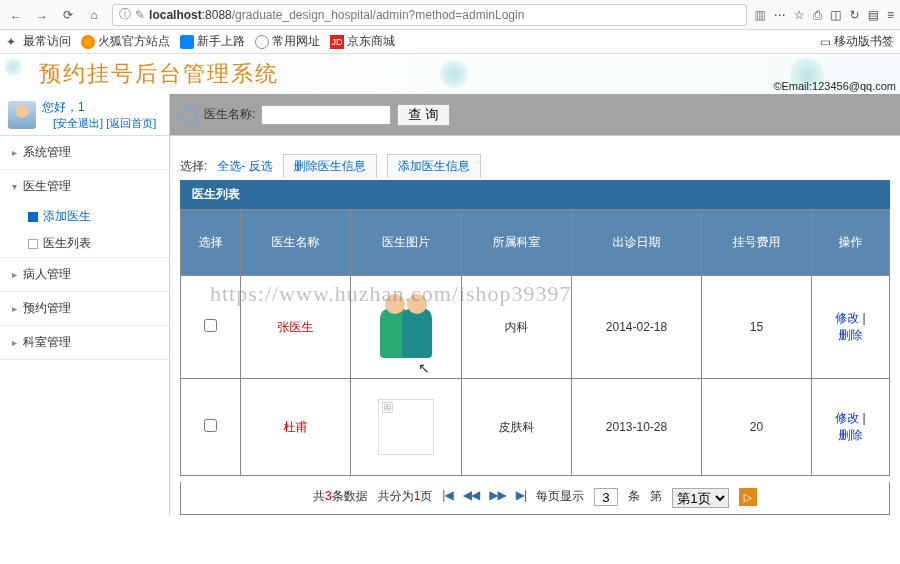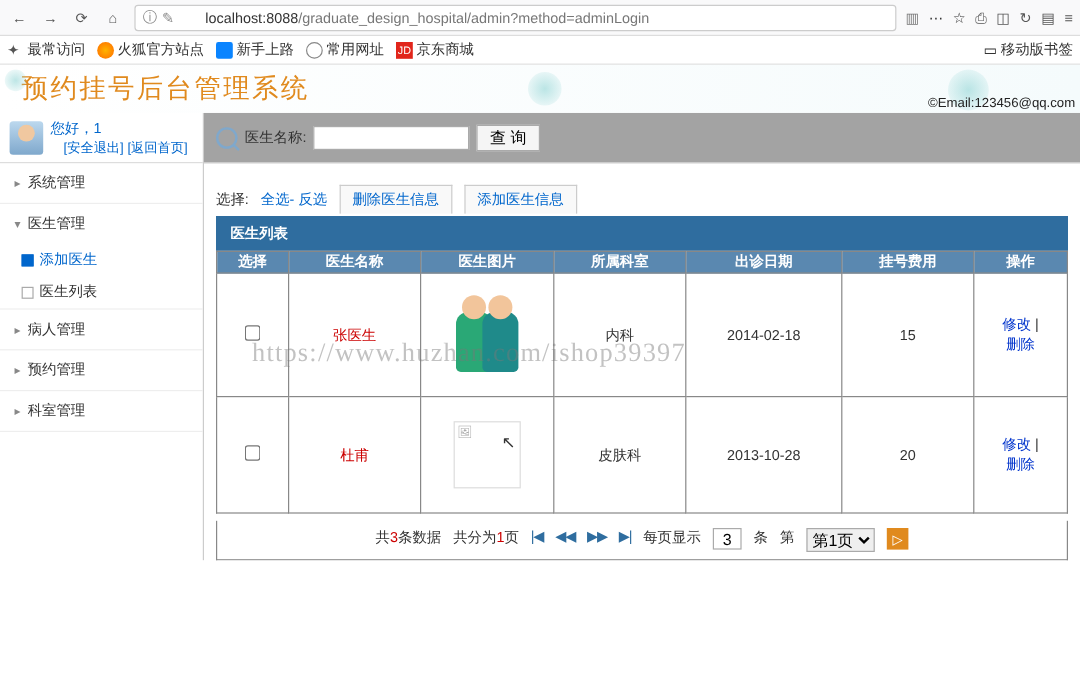--- a/index.html
+++ b/index.html
@@ -4,59 +4,59 @@
 <style>
 * { box-sizing: border-box; margin: 0; padding: 0; }
 body { font-family: "Microsoft YaHei", Arial, sans-serif; font-size: 12px; background: #fff; width: 900px; color: #333; }
 
 
 .browser-bar { display: flex; align-items: center; height: 30px; padding: 0 6px; gap: 8px; border-bottom: 1px solid #ddd; background: #f9f9fa; }
 .nav-btns { display: flex; gap: 6px; }
 .nav-btn { width: 20px; height: 20px; display: flex; align-items: center; justify-content: center; color: #555; cursor: pointer; }
 .url-bar { flex: 1; display: flex; align-items: center; height: 22px; border: 1px solid #ccc; border-radius: 3px; background: #fff; padding: 0 6px; font-size: 12px; }
 .url-bar .icon { margin-right: 4px; color: #888; }
-.url-bar .host { font-weight: normal; margin-left: 22px; }
+.url-bar .host { font-weight: bold; }
 .url-bar .path { color: #777; }
 .right-icons { display: flex; gap: 8px; color: #555; }
 .right-icons span { cursor: pointer; }
 
 .bookmarks-bar { display: flex; align-items: center; height: 24px; padding: 0 6px; gap: 10px; border-bottom: 1px solid #ddd; font-size: 12px; }
 .bookmarks-bar .bm { display: flex; align-items: center; gap: 3px; cursor: pointer; }
 .bm .bicon { width: 14px; height: 14px; display: inline-block; }
 .bicon.star { color: #555; }
 .bicon.ff { background: radial-gradient(circle,#ffb400,#ff6a00); border-radius: 50%; }
 .bicon.ff2 { background: #0a84ff; border-radius: 2px; }
 .bicon.globe { border: 1px solid #888; border-radius: 50%; }
 .bicon.jd { background: #e1251b; color: #fff; font-size: 9px; display: flex; align-items: center; justify-content: center; }
 .bm-right { margin-left: auto; display: flex; align-items: center; gap: 3px; }
 
 
 .header { height: 40px; display: flex; align-items: center; padding: 0 18px; position: relative; background: linear-gradient(to right, #fff, #f5fbfc); }
-.header-title { font-size: 22px; color: #e08a1e; letter-spacing: 2px; }
+.header-title { font-size: 22px; color: #e08a1e; letter-spacing: 2px; margin-left: 21px; }
 .header-circle { width: 28px; height: 28px; border-radius: 50%; background: radial-gradient(circle, rgba(124,205,205,0.5), rgba(124,205,205,0)); position: absolute; }
 .email-label { position: absolute; right: 4px; bottom: 2px; font-size: 11px; color: #222; }
 
 
 .main { display: flex; }
 .sidebar { width: 170px; border-right: 1px solid #ccc; }
 .content { flex: 1; }
 
 .user-box { display: flex; align-items: center; gap: 6px; padding: 6px 8px; border-bottom: 1px solid #ddd; height: 42px; }
 .avatar { width: 28px; height: 28px; background: linear-gradient(#bcd8ee,#7fa8cc); border-radius: 3px; position: relative; }
 .avatar::after { content: ""; position: absolute; width: 14px; height: 14px; background: #f0c8a0; border-radius: 50%; top: 3px; left: 7px; }
 .user-txt .hello { color: #0066cc; }
 .user-txt .links { color: #0066cc; font-size: 11px; margin-left: 11px; }
 .user-txt .links span { cursor: pointer; }
 
 .menu { list-style: none; }
 .menu > li { border-bottom: 1px solid #eee; }
 .menu .cat { padding: 8px 12px; cursor: pointer; display: flex; align-items: center; gap: 6px; }
 .menu .cat::before { content: "▸"; color: #888; font-size: 10px; }
 .menu .cat.open::before { content: "▾"; }
-.submenu { list-style: none; padding-left: 18px; }
+.submenu { list-style: none; padding-left: 28px; }
 .submenu li { padding: 5px 0; cursor: pointer; display: flex; align-items: center; gap: 5px; }
 .submenu li::before { content: ""; width: 8px; height: 8px; border: 1px solid #aaa; display: inline-block; }
 .submenu li.active { color: #0066cc; }
 .submenu li.active::before { background: #0066cc; border-color: #0066cc; }
 
 
 .search-row { background: #a3a3a3; border-bottom: 1px solid #ccc; padding: 6px 10px; display: flex; align-items: center; gap: 6px; height: 42px; }
 .search-icon { width: 18px; height: 18px; border: 2px solid #7fa8cc; border-radius: 50%; position: relative; }
 .search-icon::after { content: ""; width: 6px; height: 2px; background: #7fa8cc; position: absolute; bottom: -2px; right: -4px; transform: rotate(45deg); }
 .search-label { color: #333; }
@@ -67,21 +67,21 @@
 .action-row { padding: 18px 10px 0; display: flex; align-items: center; gap: 10px; font-size: 12px; }
 .action-row .lbl { color: #333; }
 .action-row .blue { color: #0066cc; cursor: pointer; }
 .action-tab { display: inline-block; padding: 3px 10px; border: 1px solid #ccc; border-bottom: none; color: #0066cc; cursor: pointer; background: #f9f9f9; }
 
 
 .table-title { background: #2f6d9f; color: #fff; padding: 6px 12px; font-weight: bold; margin: 2px 10px 0; }
 
 table.data { border-collapse: collapse; margin: 0 10px; width: calc(100% - 20px); }
 table.data th, table.data td { border: 1px solid #888; text-align: center; vertical-align: middle; }
-table.data th { background: #5a88b0; color: #fff; font-weight: bold; padding: 0 4px; }
+table.data th { background: #5a88b0; color: #fff; font-weight: normal; padding: 24px 4px; }
 table.data td { padding: 20px; height: 82px; }
 table.data td.check { width: 60px; }
 table.data td.name { width: 110px; color: #c00; }
 table.data td.img { width: 110px; }
 table.data td.dept { width: 110px; }
 table.data td.date { width: 130px; }
 table.data td.fee { width: 110px; }
 table.data td.ops { }
 .ops a { color: #0033cc; cursor: pointer; }
 .img-box { width: 56px; height: 56px; margin: 0 auto; border: 1px solid #ddd; position: relative; }

